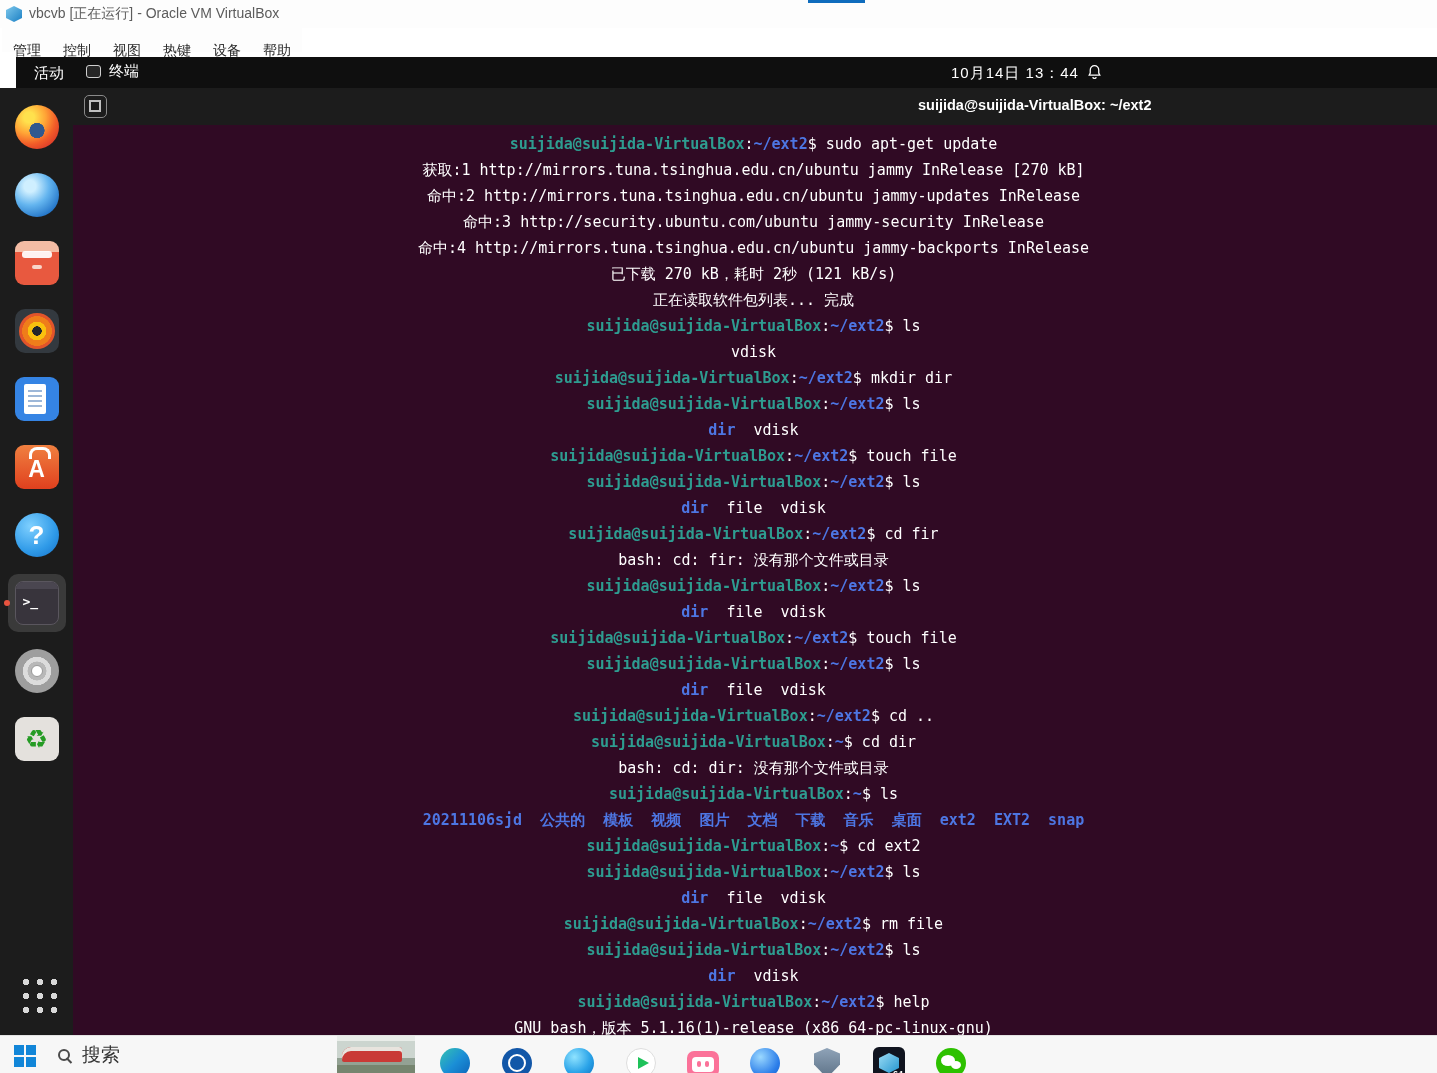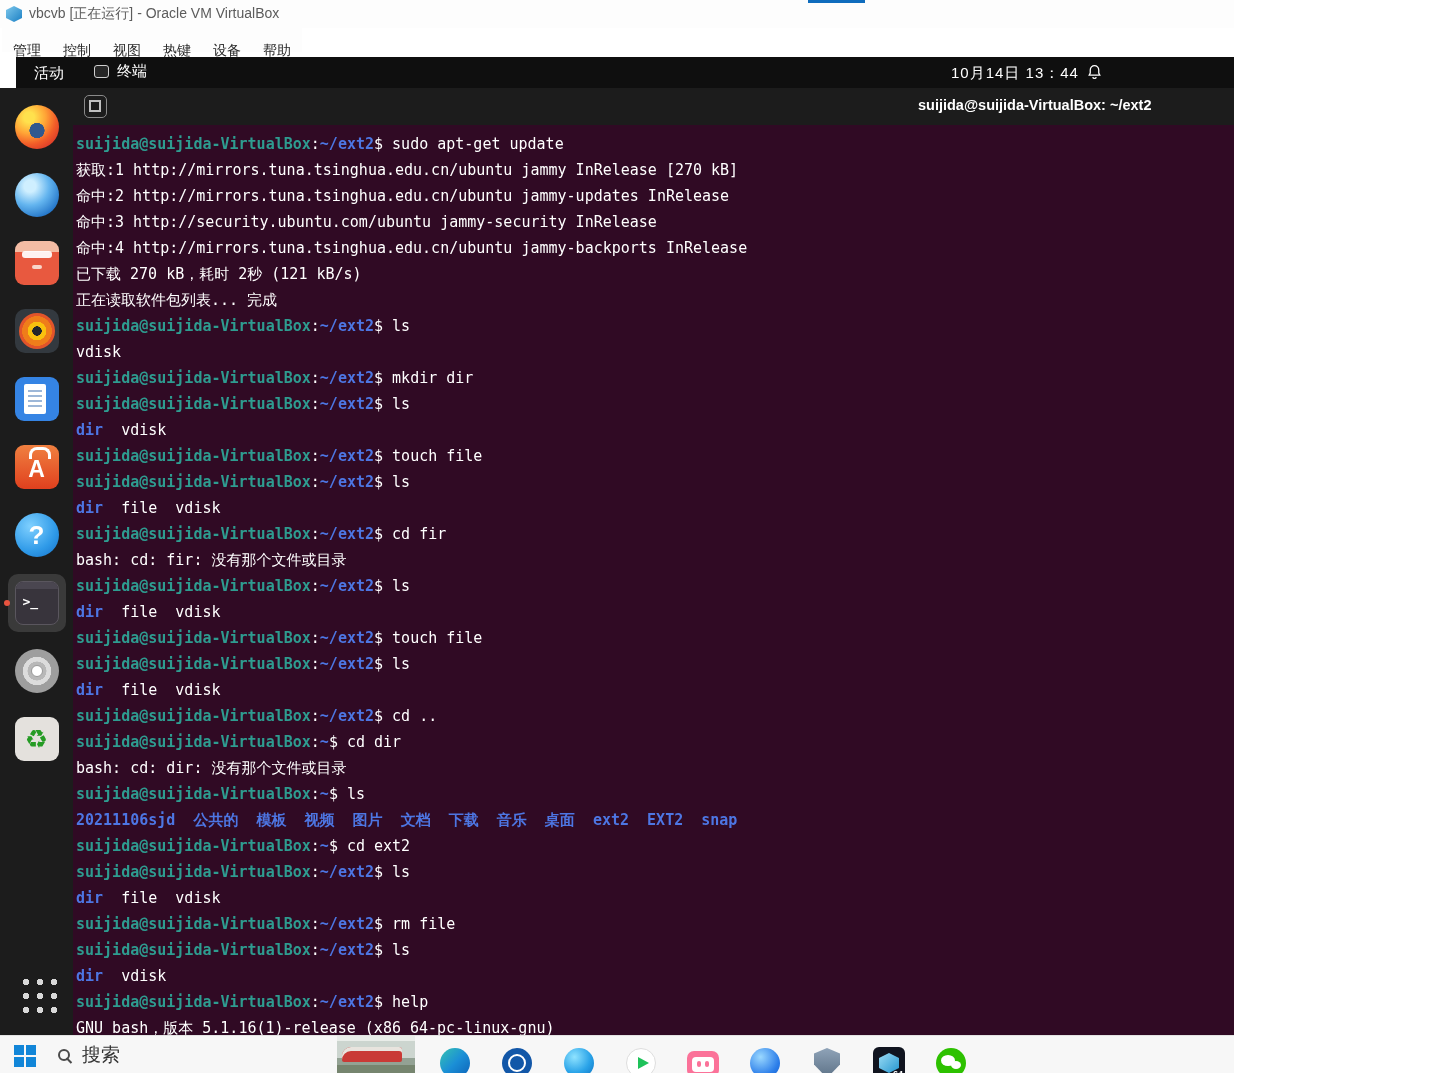--- a/index.html
+++ b/index.html
@@ -1,33 +1,33 @@
 <!DOCTYPE html>
 <html style="--c-user: #2e9c90; --c-path: #4d76e3; --c-text: #ffffff; --term-bg: #300a24;"><head>
 <meta charset="utf-8">
 <style>
   * { margin:0; padding:0; box-sizing:border-box; }
   body { font-family:"Liberation Sans", sans-serif; }
-  .screen { position:relative; width:1234px; height:1073px; background:#ffffff; overflow:hidden; }
+  .screen { position:relative; width:1437px; height:1073px; background:#ffffff; overflow:hidden; }
 
   
   .vbox-titlebar { position:absolute; left:0; top:0; width:100%; height:28px; background:#fdfdfd;
     display:flex; align-items:center; padding-left:6px; }
   .vbox-logo { width:16px; height:16px; margin-right:7px;
     background:linear-gradient(135deg,#7ec8ec,#1a7fc4);
     clip-path:polygon(50% 0,100% 25%,100% 75%,50% 100%,0 75%,0 25%); }
   .vbox-title { font-size:14px; color:#5c5c5c; }
   .blue-strip { position:absolute; left:808px; top:0; width:57px; height:3px; background:#0f6cbd; }
   .vbox-menubar { position:absolute; left:2px; top:28px; height:24px; display:flex; align-items:center; background:#fdfdfd; }
   .menu-item { font-size:14px; color:#2b2b2b; padding:0 11px; cursor:default;margin-top:21px; }
 
   
   .ubar { position:absolute; left:0; top:57px; width:100%; height:31px; background:#0f0f0f; color:#fff;margin-left:16px; }
   .ubar-activities { position:absolute; left:18px; top:7px; font-size:15px; }
-  .ubar-app { position:absolute; left:78px; top:5px; display:flex; align-items:center; }
+  .ubar-app { position:absolute; left:70px; top:5px; display:flex; align-items:center; }
   .app-ind-icon { width:15px; height:13px; border:1px solid #cfcfcf; border-radius:3px; background:#262626; margin-right:8px; }
   .ubar-app-name { font-size:15px; }
   .ubar-clock { position:absolute; left:935px; top:7px; font-size:15px; letter-spacing:1px; }
   .ubar-bell { position:absolute; left:1070px; top:6px; }
 
   
   .dock { position:absolute; left:0; top:88px; width:73px; height:947px; background:#1c1c1c;
     display:flex; flex-direction:column; align-items:center; padding:5px 0 8px 0; }
   .dock-item { position:relative; width:58px; height:58px; margin:5px 0; border-radius:10px;
     display:flex; align-items:center; justify-content:center; cursor:pointer; }
@@ -73,21 +73,21 @@
     background-image:radial-gradient(#d8d8d8 3px,transparent 3.5px); background-size:14px 14px; background-position:3px 3px; }
 
   
   .terminal { position:absolute; left:73px; top:88px; right:0; bottom:38px; display:flex; flex-direction:column; }
   .term-header { position:relative; height:37px; background:#1c1c1c; flex:0 0 auto; }
   .term-hbtn { position:absolute; left:11px; top:7px; width:23px; height:23px; border:1px solid #8a8a8a; border-radius:5px; cursor:pointer; }
   .term-hbtn::before { content:""; position:absolute; left:4px; top:4px; width:8px; height:8px; border:2px solid #c0c0c0; }
   .term-title { position:absolute; left:802px; top:9px; color:#fff; font-weight:bold; font-size:14.5px;margin-left:43px; }
   .term-body { flex:1; background:var(--term-bg,#300a24); overflow:hidden; padding:6px 6px 0 3px;
     font-family:"DejaVu Sans Mono", monospace; font-size:15px; line-height:26px; white-space:pre; }
-  .tl { height:26px; }
+  .tl { height:26px;text-align:center; }
   .c-u { color:var(--c-user,#2e9c90); font-weight:bold; }
   .c-b { color:var(--c-path,#4d76e3); font-weight:bold; }
   .c-w { color:var(--c-text,#ffffff); }
 
   
   .taskbar { position:absolute; left:0; bottom:0; width:100%; height:38px; background:#f7f7f7; border-top:1px solid #e3e3e3; }
   .start-btn { position:absolute; left:0; top:0; width:48px; height:38px; display:flex; align-items:center; justify-content:center; cursor:pointer; }
   .win-logo { width:10px; height:10px; background:#1286d8; box-shadow:12px 0 #1286d8, 0 12px #1286d8, 12px 12px #1286d8; margin:-11px 11px 0 0; }
   .search-area { position:absolute; left:58px; top:0; height:38px; display:flex; align-items:center; cursor:pointer; }
   .mag { width:12px; height:12px; border:2px solid #4a4a4a; border-radius:50%; position:relative; margin-right:12px; }

